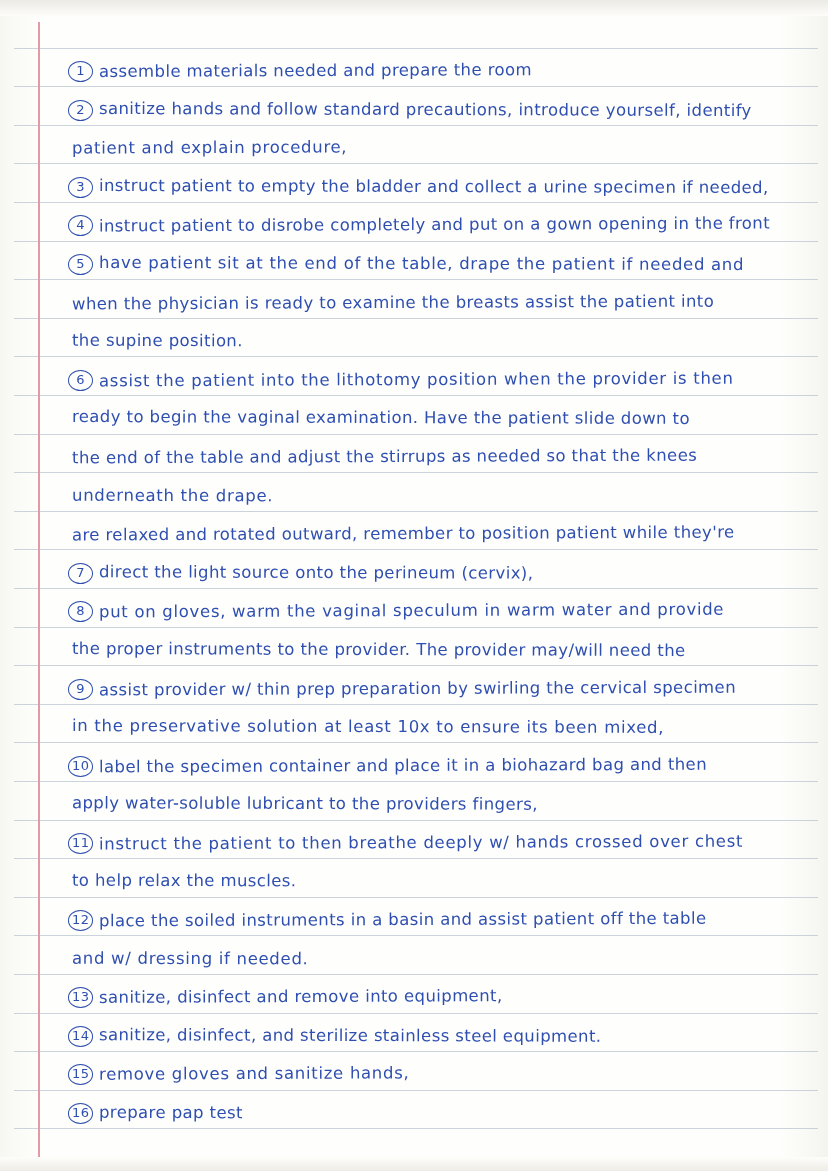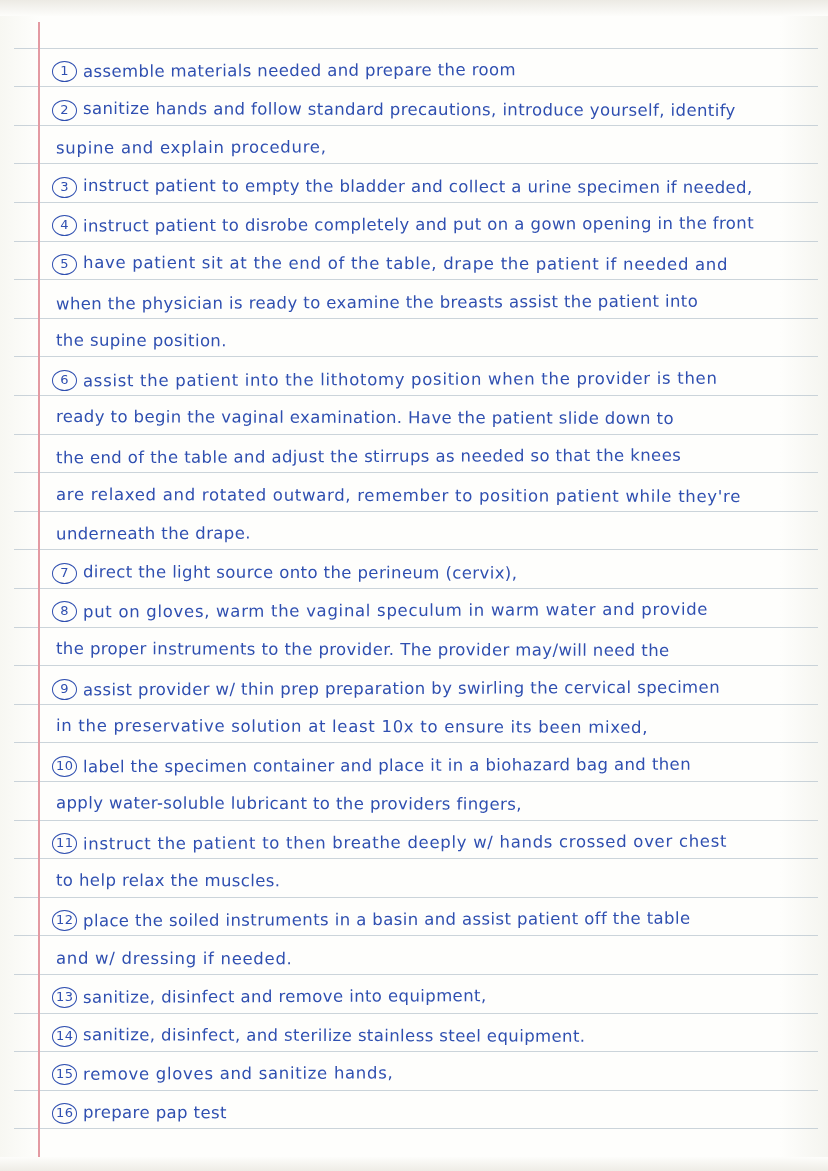--- a/index.html
+++ b/index.html
@@ -70,20 +70,21 @@
   }
   .line {
     position: relative;
     height: 38.6px;
     line-height: 38.6px;
     white-space: nowrap;
     color: #2f4fb0;
     font-family: "DejaVu Sans", sans-serif;
     font-size: 16.5px;
     letter-spacing: .4px;
+    margin-left: 16px;
   }
   .line .num {
     display: inline-block;
     min-width: 30px;
     color: #2f4fb0;
   }
   .num-circle {
     display: inline-block;
     border: 1.5px solid #2f4fb0;
     border-radius: 50%;
@@ -142,31 +143,31 @@
       <div class="rule" style="top: 1012.5px;"></div>
       <div class="rule" style="top: 1051.1px;"></div>
       <div class="rule" style="top: 1089.7px;"></div>
       <div class="rule" style="top: 1128.3px;"></div>
     </div>
   <div class="margin-line"></div>
 
   <div class="content" id="content">
       <div class="line"><span class="num"><span class="num-circle">1</span></span><span class="txt">assemble materials needed and prepare the room</span></div>
       <div class="line"><span class="num"><span class="num-circle">2</span></span><span class="txt">sanitize hands and follow standard precautions, introduce yourself, identify</span></div>
-      <div class="line"><span class="num" style="min-width: 0px;"></span><span class="txt indent">supine and explain procedure,</span></div>
+      <div class="line"><span class="num" style="min-width: 0px;"></span><span class="txt indent">patient and explain procedure,</span></div>
       <div class="line"><span class="num"><span class="num-circle">3</span></span><span class="txt">instruct patient to empty the bladder and collect a urine specimen if needed,</span></div>
       <div class="line"><span class="num"><span class="num-circle">4</span></span><span class="txt">instruct patient to disrobe completely and put on a gown opening in the front</span></div>
       <div class="line"><span class="num"><span class="num-circle">5</span></span><span class="txt">have patient sit at the end of the table, drape the patient if needed and</span></div>
       <div class="line"><span class="num" style="min-width: 0px;"></span><span class="txt indent">when the physician is ready to examine the breasts assist the patient into</span></div>
       <div class="line"><span class="num" style="min-width: 0px;"></span><span class="txt indent">the supine position.</span></div>
       <div class="line"><span class="num"><span class="num-circle">6</span></span><span class="txt">assist the patient into the lithotomy position when the provider is then</span></div>
       <div class="line"><span class="num" style="min-width: 0px;"></span><span class="txt indent">ready to begin the vaginal examination. Have the patient slide down to</span></div>
       <div class="line"><span class="num" style="min-width: 0px;"></span><span class="txt indent">the end of the table and adjust the stirrups as needed so that the knees</span></div>
+      <div class="line"><span class="num" style="min-width: 0px;"></span><span class="txt indent">underneath the drape.</span></div>
       <div class="line"><span class="num" style="min-width: 0px;"></span><span class="txt indent">are relaxed and rotated outward, remember to position patient while they're</span></div>
-      <div class="line"><span class="num" style="min-width: 0px;"></span><span class="txt indent">underneath the drape.</span></div>
       <div class="line"><span class="num"><span class="num-circle">7</span></span><span class="txt">direct the light source onto the perineum (cervix),</span></div>
       <div class="line"><span class="num"><span class="num-circle">8</span></span><span class="txt">put on gloves, warm the vaginal speculum in warm water and provide</span></div>
       <div class="line"><span class="num" style="min-width: 0px;"></span><span class="txt indent">the proper instruments to the provider. The provider may/will need the</span></div>
       <div class="line"><span class="num"><span class="num-circle">9</span></span><span class="txt">assist provider w/ thin prep preparation by swirling the cervical specimen</span></div>
       <div class="line"><span class="num" style="min-width: 0px;"></span><span class="txt indent">in the preservative solution at least 10x to ensure its been mixed,</span></div>
       <div class="line"><span class="num"><span class="num-circle">10</span></span><span class="txt">label the specimen container and place it in a biohazard bag and then</span></div>
       <div class="line"><span class="num" style="min-width: 0px;"></span><span class="txt indent">apply water-soluble lubricant to the providers fingers,</span></div>
       <div class="line"><span class="num"><span class="num-circle">11</span></span><span class="txt">instruct the patient to then breathe deeply w/ hands crossed over chest</span></div>
       <div class="line"><span class="num" style="min-width: 0px;"></span><span class="txt indent">to help relax the muscles.</span></div>
       <div class="line"><span class="num"><span class="num-circle">12</span></span><span class="txt">place the soiled instruments in a basin and assist patient off the table</span></div>

